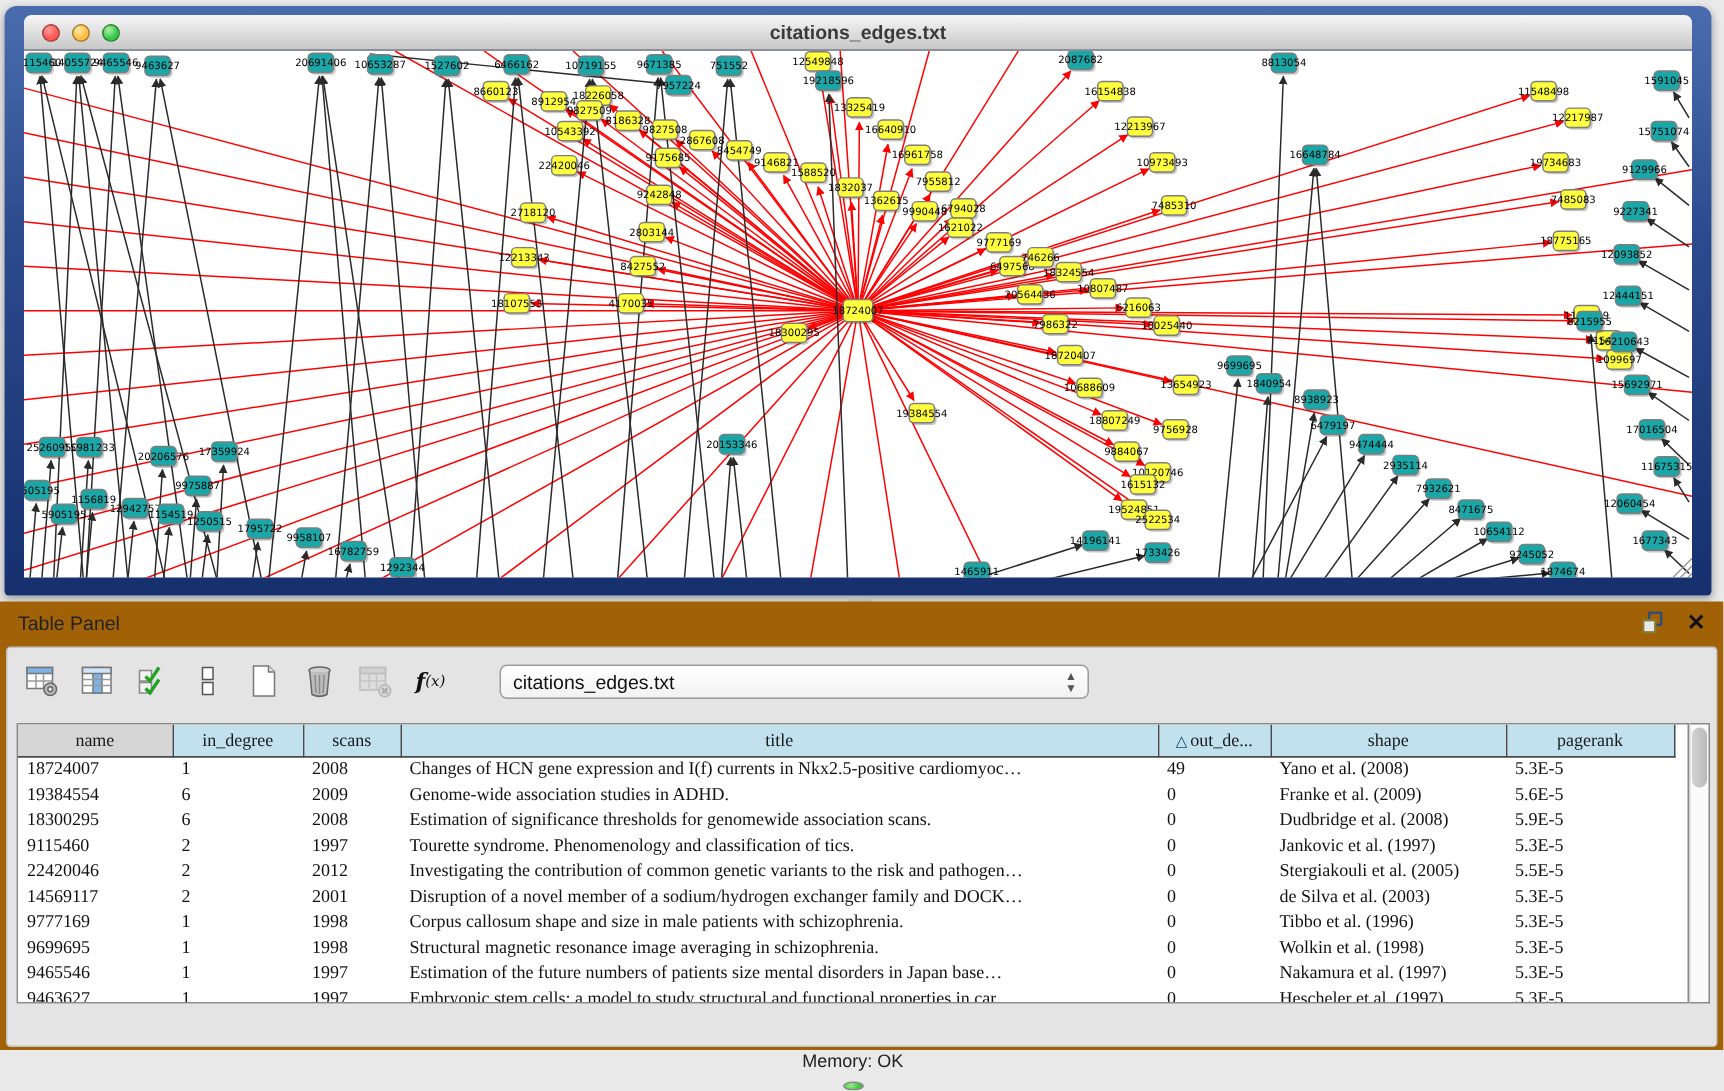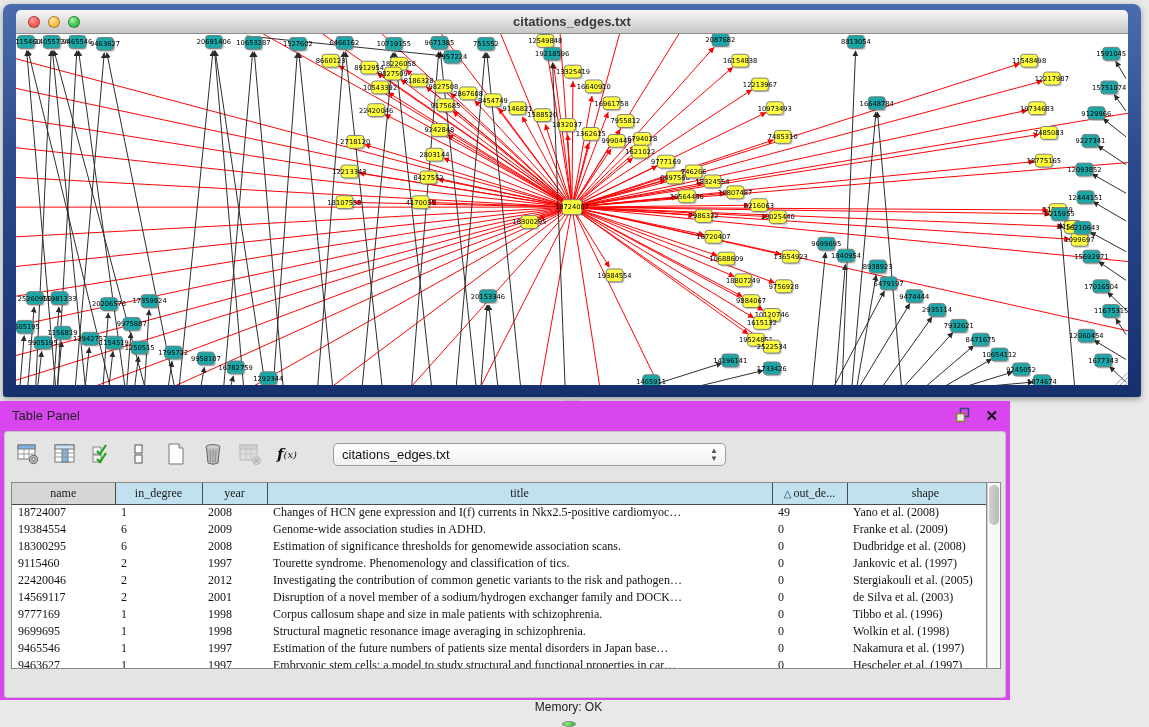--- a/index.html
+++ b/index.html
@@ -21,21 +21,21 @@
   .tl .y { background:radial-gradient(circle at 35% 30%, #ffe9a8, #fdbc40 60%); }
   .tl .g { background:radial-gradient(circle at 35% 30%, #b3f0a8, #33c748 60%); }
   .canvas-wrap { flex:1; background:#ffffff; position:relative; }
   .canvas-wrap svg { display:block; width:100%; height:100%; }
 
   
   .split-handle { position:absolute; left:565px; top:398px; width:16px; height:4px;
     border-radius:2px; background:#bdbdbd; }
 
   
-  .table-panel { position:absolute; left:0; top:401px; width:1010px; height:299px; background:#d946ef; }
+  .table-panel { position:absolute; left:0; top:401px; width:1149px; height:299px; background:#a16207; }
   .panel-header { height:28px; display:flex; align-items:center; padding:0 12px; }
   .panel-header .ph-title { font-size:13px; color:#222; flex:1; }
   .panel-header .ph-icons { display:flex; align-items:center; gap:14px; }
   .float-icon svg, .close-icon { display:block; }
   .close-icon { font-size:15px; font-weight:bold; color:#111; line-height:1; cursor:default; }
 
   .panel-body { position:absolute; left:4px; right:4px; top:30px; bottom:2px;
     background:#e4e4e4; border:1px solid #c2c2c2; border-radius:3px; }
 
   .toolbar { height:44px; display:flex; align-items:center; gap:11px; padding:0 10px; }
@@ -992,21 +992,21 @@
             <col style="width:65px">
           <col style="width:505px">
             <col style="width:75px">
             <col style="width:157px">
             <col style="width:112px">
         </colgroup>
         <thead>
             <tr id="grid-head">
               <th class="sel">name</th>
               <th>in_degree</th>
-              <th>year</th>
+              <th>scans</th>
               <th>title</th>
               <th><span class="sort">△</span>out_de...</th>
               <th>shape</th>
               <th>pagerank</th>
             </tr>
           </thead>
         <tbody id="grid-body">
             <tr>
               <td>18724007</td>
               <td>1</td>

